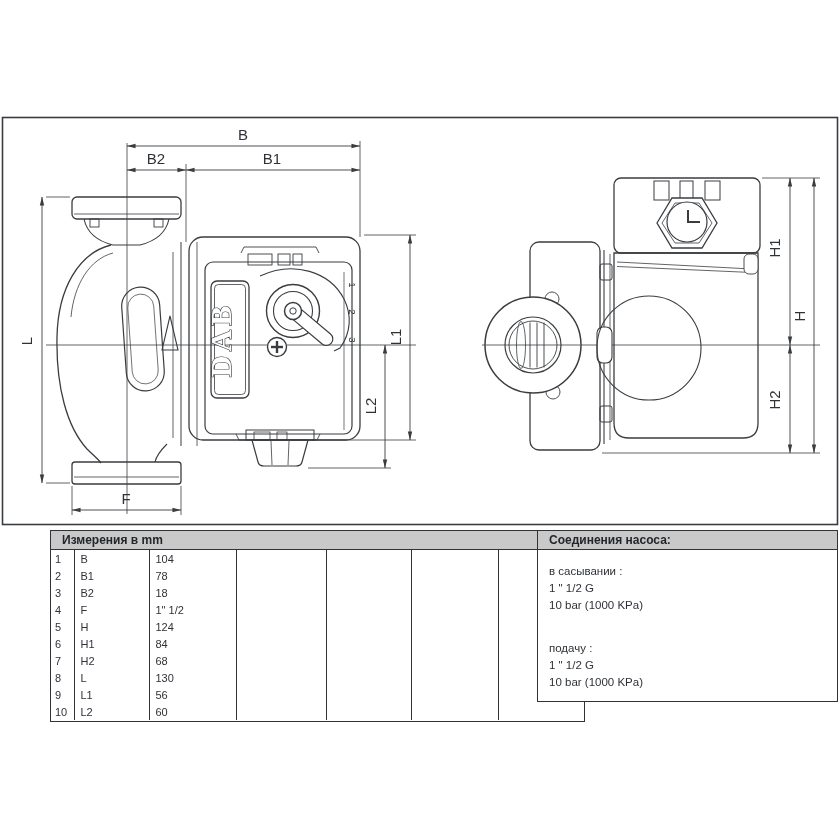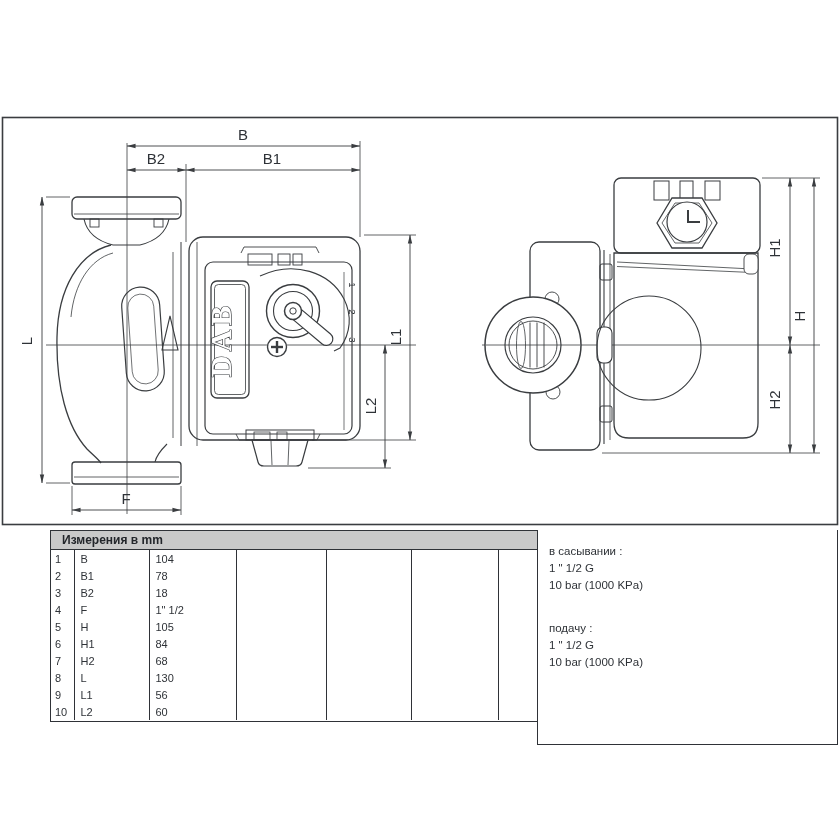--- a/index.html
+++ b/index.html
@@ -17,21 +17,21 @@
          font-weight:bold;font-size:12px;line-height:18px;padding-left:11px;color:#23262b;}
   .tbody{border:1px solid #2f3237;border-top:none;box-sizing:border-box;background:#fff;}
   .meas{left:2px;top:530px;width:535px;margin-left:48px;}
   .meas .tbody{height:172px;}
   table{border-collapse:collapse;table-layout:fixed;width:100%;}
   td{border-right:1px solid #2f3237;font-size:11px;height:17px;padding:0 0 0 6px;
      color:#2e3237;overflow:hidden;white-space:nowrap;}
   td:last-child{border-right:none;}
   td.c1{padding-left:4px;}
   .conn{left:537px;top:530px;width:301px;}
-  .conn .tbody{height:215px;padding:13px 0 0 11px;font-size:11.5px;line-height:17px;}
+  .conn .tbody{height:152px;padding:13px 0 0 11px;font-size:11.5px;line-height:17px;}
   .conn .gap{height:26px;}
 </style>
 </head>
 <body>
 
 <div class="page">
 
 <svg width="840" height="840" viewBox="0 0 840 840">
   <defs>
     <marker id="ar" viewBox="0 0 10 6" refX="9.5" refY="3" markerWidth="10" markerHeight="6" orient="auto-start-reverse">
@@ -253,21 +253,21 @@
               <td>F</td>
               <td>1" 1/2</td>
               <td></td>
               <td></td>
               <td></td>
               <td></td>
             </tr>
       <tr>
               <td class="c1">5</td>
               <td>H</td>
-              <td>105</td>
+              <td>124</td>
               <td></td>
               <td></td>
               <td></td>
               <td></td>
             </tr>
       <tr>
               <td class="c1">6</td>
               <td>H1</td>
               <td>84</td>
               <td></td>
@@ -310,20 +310,21 @@
               <td></td>
               <td></td>
               <td></td>
             </tr>
     </tbody>
         </table>
   </div>
 </div>
 
 <div class="panel conn">
+  <div class="thead">Соединения насоса:</div>
   <div class="tbody">
     <div>в сасывании :</div>
     <div>1 " 1/2 G</div>
     <div>10 bar (1000 KPa)</div>
     <div class="gap"></div>
     <div>подачу :</div>
     <div>1 " 1/2 G</div>
     <div>10 bar (1000 KPa)</div>
   </div>
 </div>

